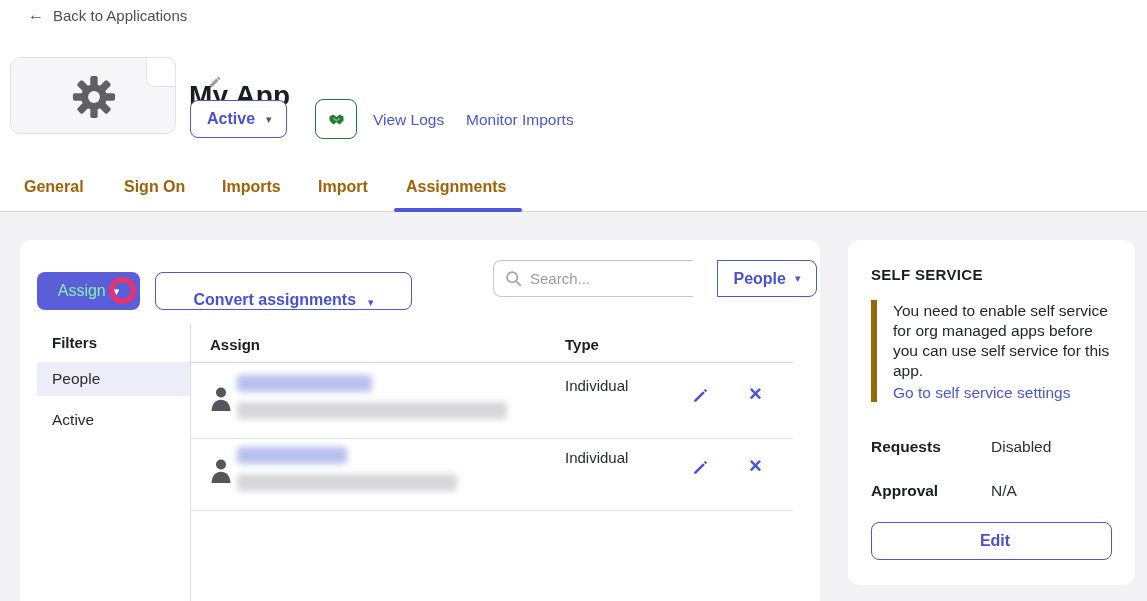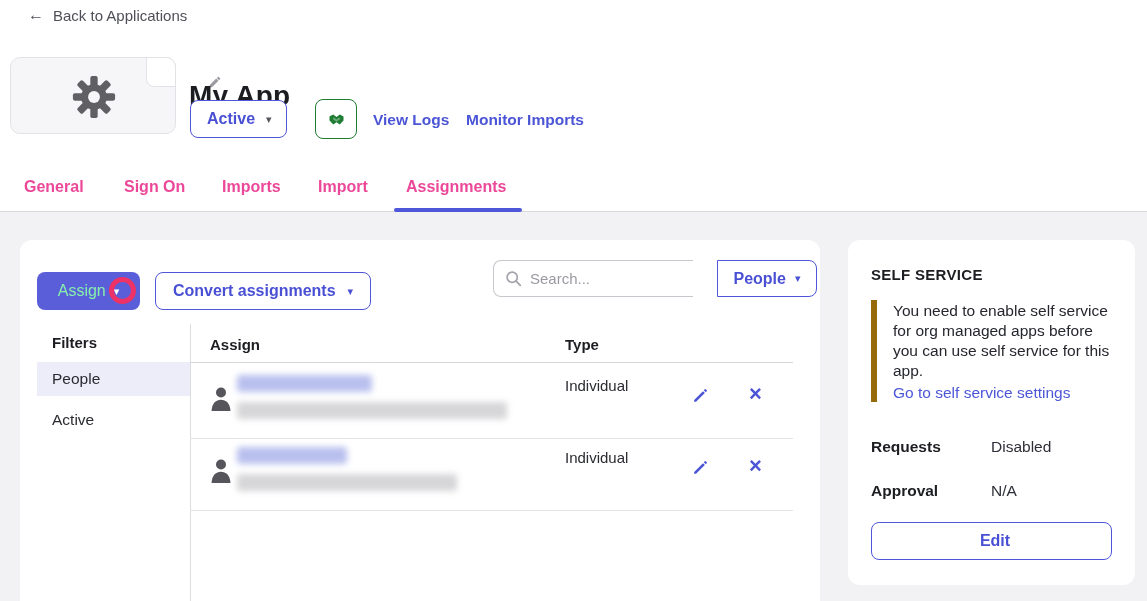--- a/index.html
+++ b/index.html
@@ -25,42 +25,42 @@
   .app-title { left:189px; top:52px; font-size:28px; font-weight:700; color:#1c1d21; letter-spacing:.2px;margin-top:28px; }
 
   .status-btn { left:190px; top:100px; height:38px; padding:0 14px 0 16px; background:#fff;
     border:1.5px solid #4e56d9; border-radius:8px; display:flex; align-items:center; gap:11px; cursor:pointer; }
   .status-btn .lbl { color:#4950d4; font-weight:700; font-size:16px; }
   .status-btn .caret { color:#55565e; font-size:11px; }
 
   .handshake-tile { left:315px; top:99px; width:42px; height:40px; background:#fff; border:1.5px solid #1f7d33;
     border-radius:8px; display:flex; align-items:center; justify-content:center; cursor:pointer; }
 
-  .hdr-link { top:111px; font-size:15.5px; color:#4b55d6; cursor:pointer;font-weight:bold; }
+  .hdr-link { top:111px; font-size:15.5px; color:#4b55d6; cursor:pointer; }
   .hdr-link.logs { left:373px; }
   .hdr-link.imports { left:466px; }
 
   
-  .tab { top:178px; font-size:16px; font-weight:700; color:#ec4899; cursor:pointer; }
+  .tab { top:178px; font-size:16px; font-weight:700; color:#a16207; cursor:pointer; }
   .tab.t0{left:24px} .tab.t1{left:124px} .tab.t2{left:222px} .tab.t3{left:318px} .tab.t4{left:406px}
   .tab-underline { left:394px; top:208px; width:128px; height:4px; background:#4e56d9; border-radius:2px; }
 
   
   .main-card { left:20px; top:240px; width:800px; height:361px; background:#fff; border-radius:12px 12px 0 0; }
   .side-card { left:848px; top:240px; width:287px; height:345px; background:#fff; border-radius:12px; }
 
   
   .assign-btn { left:17px; top:32px; height:38px; width:103px; background:#5a5fd9; border:none; border-radius:8px;
     display:flex; align-items:center; justify-content:center; gap:8px; cursor:pointer; }
   .assign-btn .lbl { color:#86efac; font-weight:400; font-size:16px; }
   .assign-btn .caret { color:#fff; font-size:11px; }
   .annotation-ring { left:89px; top:37px; width:27px; height:27px; border:5px solid #ec3266; border-radius:50%; pointer-events:none; }
 
-  .convert-btn { left:135px; top:32px; height:38px; width:216px; background:#fff; border:1.5px solid #4e56d9; border-radius:8px;
-    display:flex; align-items:center; justify-content:center; gap:12px; cursor:pointer; }
+  .convert-btn { left:135px; top:32px; height:38px; width:257px; background:#fff; border:1.5px solid #4e56d9; border-radius:8px;
+    display:flex; align-items:flex-end; justify-content:center; gap:12px; cursor:pointer; }
   .convert-btn .lbl { color:#4950d4; font-weight:700; font-size:16px; }
   .convert-btn .caret { color:#4950d4; font-size:11px; }
 
   .search-group { left:473px; top:20px; height:37px; display:flex;gap:24px; }
   .search-box { position:relative; width:200px; height:37px; }
   .search-box input { width:200px; height:37px; border:1px solid #c7c7cd; border-right:none; border-radius:8px 0 0 8px;
     padding:0 10px 0 36px; font-size:15px; color:#40414a; font-family:inherit; outline:none; background:#fff; }
   .search-box input::placeholder { color:#9a9aa3; }
   .search-box svg { position:absolute; left:12px; top:10px; }
   .scope-btn { width:100px; height:37px; background:#fff; border:1.5px solid #4e56d9; border-radius:0 8px 8px 0;

